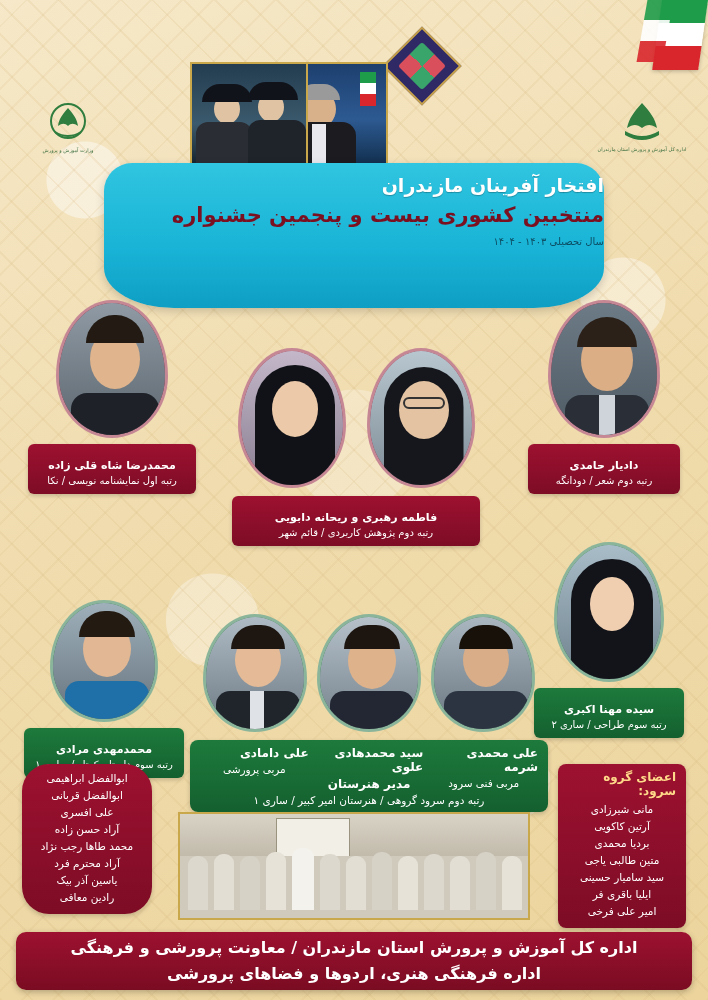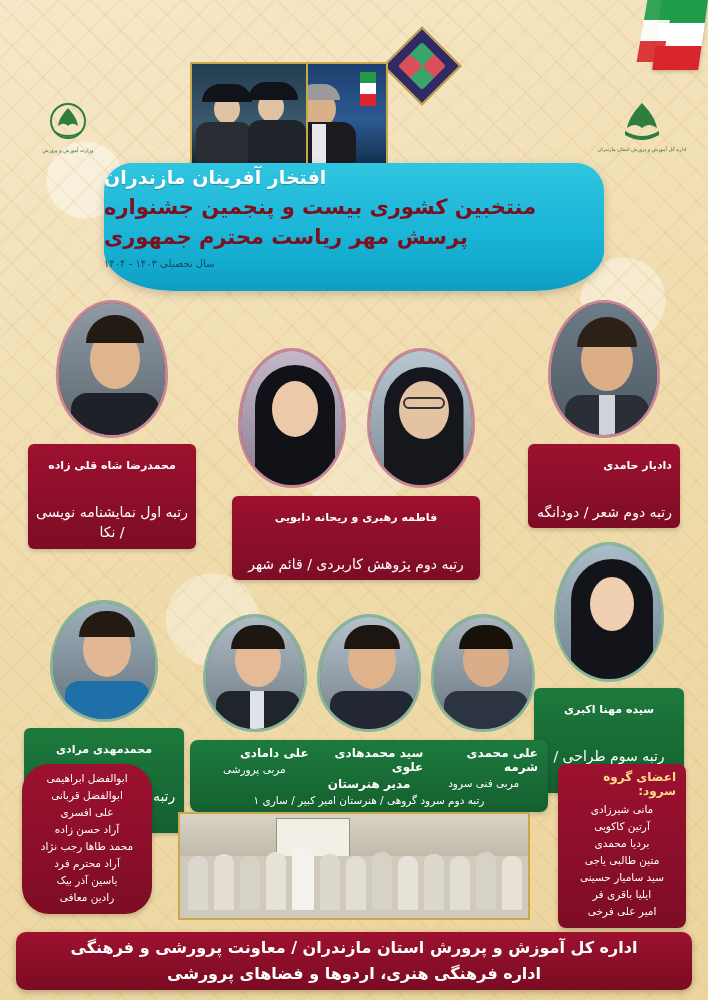--- a/index.html
+++ b/index.html
@@ -103,26 +103,26 @@
   .mini-flag {
     position: absolute; top: 8px; right: 10px; width: 16px; height: 34px;
     background: linear-gradient(to bottom, #1f9c4a 0 33%, #fff 33% 66%, #d8262c 66% 100%);
   }
   .face-blob { position:absolute; border-radius:50%; }
 
   
   .banner {
     position: absolute;
     top: 163px; left: 104px;
-    width: 500px; height: 128px;
+    width: 500px; height: 145px;
     background: linear-gradient(to bottom, #30c5e0 0%, #18b3d6 60%, #0f9ec4 100%);
     border-radius: 28px 28px 70px 70px / 28px 28px 40px 40px;
     box-shadow: 0 3px 10px rgba(0,0,0,0.18);
-    text-align: left;
-    padding-top: 0;
+    text-align: right;
+    padding-top: 8px;
     color: #fff;
   }
   .banner .l1 { font-size: 19px; font-weight: bold; color: #ffffff; line-height: 1.5; text-shadow: 0 1px 1px rgba(0,0,0,.25);}
   .banner .l2 { font-size: 21px; font-weight: bold; color: #7a1020; line-height: 1.45; }
   .banner .l3 { font-size: 21px; font-weight: bold; color: #7a1020; line-height: 1.45; }
   .banner .l4 { font-size: 10px; color: #0d4d63; margin-top: 6px; letter-spacing: .3px;}
 
   
   .person { position: absolute; text-align: center; }
   .frame {
@@ -142,21 +142,21 @@
   .frame .photo { position: absolute; inset: 0; }
   .name-plate {
     margin-top: 6px;
     border-radius: 6px;
     padding: 14px 8px 6px;
     color: #fff;
     line-height: 1.45;
     box-shadow: 0 2px 4px rgba(0,0,0,.18);
   }
   .name-plate .nm { font-size: 11px; font-weight: bold; }
-  .name-plate .rk { font-size: 14px; margin-top: 28px; }
+  .name-plate .rk { font-size: 10px; }
 
   .crimson { background: linear-gradient(to bottom, #9d1130, #7d0c25); }
   .green   { background: linear-gradient(to bottom, #1d7a3c, #14602f); }
   .frame-crimson { background: #8c0f2a; }
   .frame-green { background: #176a35; }
 
   
   .list-box {
     position: absolute;
     border-radius: 8px;
@@ -230,25 +230,24 @@
       <circle cx="22" cy="20" r="17" fill="none" stroke="#2f7d3f" stroke-width="2"></circle>
       <path d="M22 7 C16 14 13 18 12 25 C16 22 19 22 22 25 C25 22 28 22 32 25 C31 18 28 14 22 7Z" fill="#2f7d3f"></path>
       <path d="M9 31 Q22 39 35 31" fill="none" stroke="#2f7d3f" stroke-width="2"></path>
     </svg>
     <div class="logo-cap">وزارت آموزش و پرورش</div>
   </div>
 
   <div class="banner">
     <div class="l1">افتخار آفرینان مازندران</div>
     <div class="l2">منتخبین کشوری بیست و پنجمین جشنواره</div>
-    <div class="l3">پرسش مهر ریاست محترم جمهوری</div>
     <div class="l4">سال تحصیلی ۱۴۰۳ - ۱۴۰۴</div>
   </div>
 
-  <div class="person" style="right:28px; top:300px; width:152px;text-align:right;">
+  <div class="person" style="right:28px; top:300px; width:152px;">
     <div class="frame frame-crimson" style="width:112px;height:138px;">
       <div class="photo" style="background:linear-gradient(to bottom,#6d7b86 0%,#4e5a64 100%);"></div>
       <div class="face-blob" style="width:52px;height:62px;background:#dcae86;left:30px;top:26px;"></div>
       <div style="position:absolute;left:26px;top:14px;width:60px;height:30px;background:#2b2119;border-radius:30px 30px 0 0;"></div>
       <div style="position:absolute;left:14px;top:92px;width:84px;height:50px;background:#2a2f37;border-radius:16px 16px 0 0;"></div>
       <div style="position:absolute;left:48px;top:92px;width:16px;height:48px;background:#cfd4da;"></div>
     </div>
     <div class="name-plate crimson">
       <div class="nm">دادیار حامدی</div>
       <div class="rk">رتبه دوم شعر / دودانگه</div>

